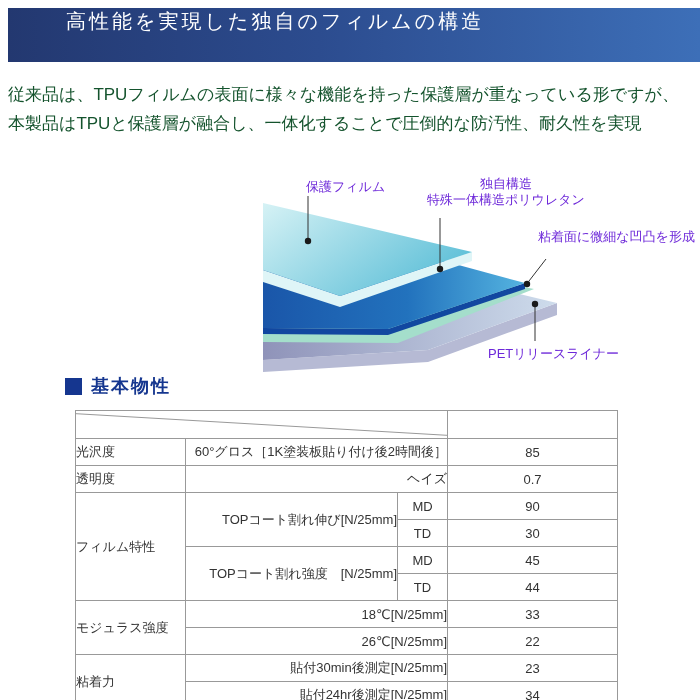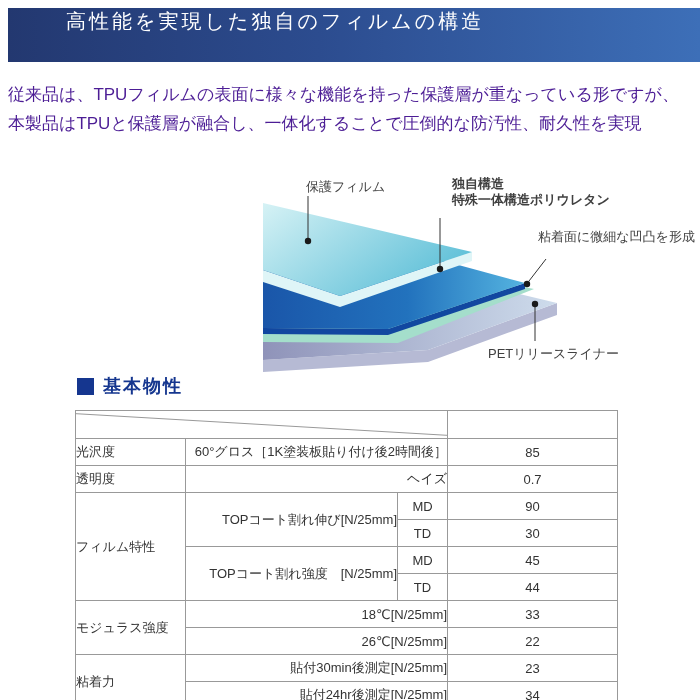--- a/index.html
+++ b/index.html
@@ -7,30 +7,30 @@
           font-family:"Liberation Sans","DejaVu Sans",sans-serif;color:#222;}
 
   
   .topbar{position:absolute;left:8px;top:8px;width:692px;height:54px;
           background:linear-gradient(90deg,#233870 0%,#2c4c8f 45%,#3d6fb8 100%);
           display:flex;align-items:flex-start;padding-left:58px;box-sizing:border-box;}
   .topbar span{color:#ffffff;font-family:"Liberation Serif","DejaVu Serif",serif;
           font-size:20px;font-weight:500;letter-spacing:3px;white-space:nowrap;}
 
   
-  .intro{position:absolute;left:8px;top:80px;width:688px;font-size:17px;line-height:29px;color:#4c1d95;}
+  .intro{position:absolute;left:8px;top:80px;width:688px;font-size:17px;line-height:29px;color:#14532d;}
   .intro div{white-space:nowrap;}
 
   
   .diagram{position:absolute;left:0;top:175px;width:700px;height:205px;}
   .diagram svg{position:absolute;left:0;top:0;}
-  .dlabel{position:absolute;font-size:13px;line-height:16px;color:#404040;white-space:nowrap;}
+  .dlabel{position:absolute;font-size:13px;line-height:16px;color:#6d28d9;white-space:nowrap;text-align:center;}
 
   
-  .sectitle{position:absolute;left:77px;top:374px;display:flex;align-items:center;font-size:18px;font-weight:bold;}
+  .sectitle{position:absolute;left:65px;top:374px;display:flex;align-items:center;font-size:18px;font-weight:bold;}
   .sectitle .sq{width:17px;height:17px;background:#15368f;margin-right:9px;flex:none;}
   .sectitle span.t{color:#15368f;letter-spacing:2px;}
 
   
   table.props{position:absolute;left:75px;top:410px;width:542px;border-collapse:collapse;
           table-layout:fixed;font-size:13px;color:#333;background:#fff;}
   table.props td{border:1px solid #999;height:26px;padding:0;vertical-align:middle;background:#fff;overflow:hidden;}
   table.props tr.hrow td{height:27px;}
   td.corner{position:relative;}
   td.phead{background:linear-gradient(90deg,#4a86c8 0%,#1c3f9e 100%);color:#fff;font-weight:bold;
@@ -90,21 +90,21 @@
         <line x1="535" y1="341" x2="535" y2="307"></line>
       </g>
       <g fill="#1a1a1a">
         <circle cx="308" cy="241" r="3.2"></circle>
         <circle cx="440" cy="269" r="3.2"></circle>
         <circle cx="527" cy="284" r="3.2"></circle>
         <circle cx="535" cy="304" r="3.2"></circle>
       </g>
     </svg>
     <div class="dlabel" style="left:306px;top:4px;">保護フィルム</div>
-    <div class="dlabel" style="left:452px;top:1px;font-weight:bold;">
+    <div class="dlabel" style="left:427px;top:1px;">
       <div>独自構造</div>
       <div>特殊一体構造ポリウレタン</div>
     </div>
     <div class="dlabel" style="left:538px;top:54px;">
       <div>粘着面に微細な凹凸を形成</div>
     </div>
     <div class="dlabel" style="left:488px;top:171px;">PETリリースライナー</div>
   </div>
 
   <div class="sectitle">

